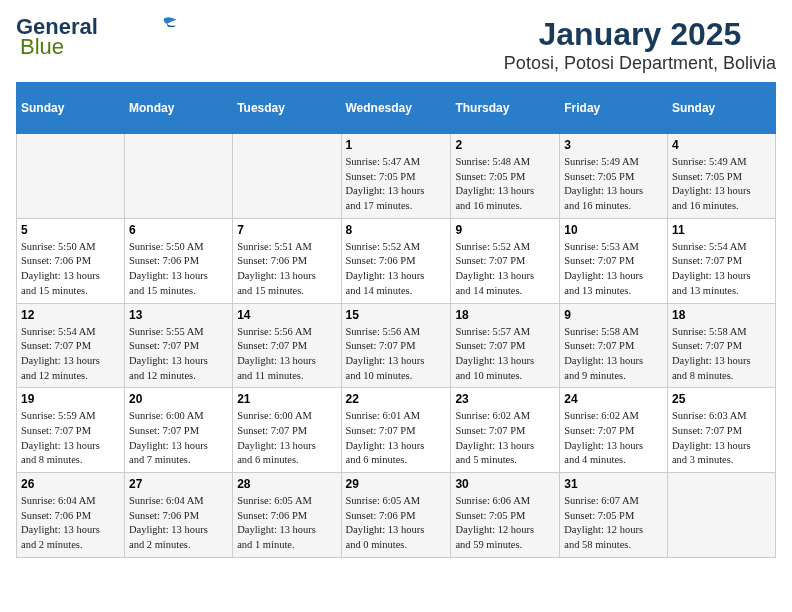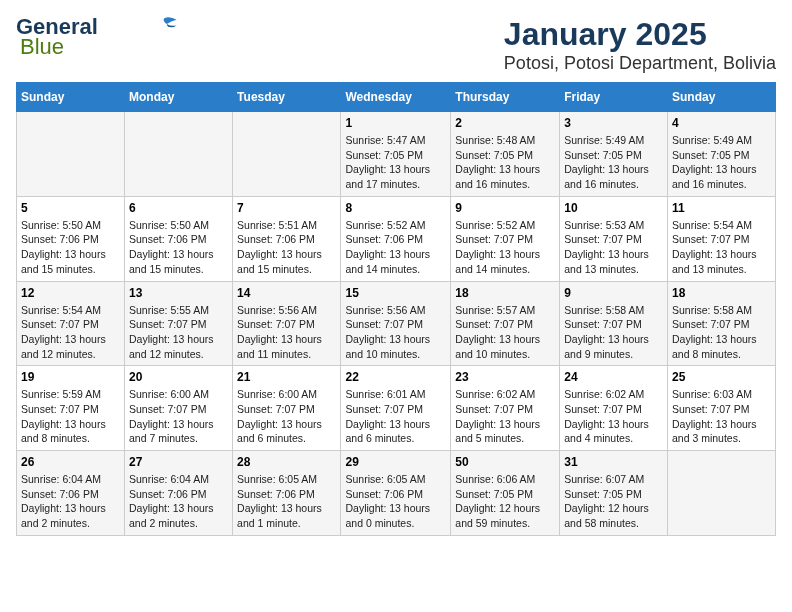--- a/index.html
+++ b/index.html
@@ -27,40 +27,40 @@
       color: #1a3a5c;
       line-height: 1;
     }
     .logo-bird {
       width: 28px;
       height: 18px;
       margin-left: 52px;
       margin-top: -6px;
     }
     .title-area {
-      text-align: left;
+      text-align: center;
     }
     .month-title {
       font-size: 32px;
       font-weight: bold;
       color: #1a3a5c;
     }
     .location {
       font-size: 18px;
       color: #333;
     }
     table {
       width: 100%;
       border-collapse: collapse;
       font-size: 11px;
     }
     thead tr th {
       background: #2a7dc9;
       color: #fff;
-      padding: 7px 4px;
+      padding: 18px 4px;
       text-align: left;
       font-size: 12px;
       font-weight: bold;
       border: 1px solid #2a7dc9;
     }
     tbody tr td {
       border: 1px solid #ccc;
       vertical-align: top;
       padding: 4px;
       height: 80px;
@@ -75,20 +75,21 @@
     .day-num {
       font-weight: bold;
       font-size: 12px;
       margin-bottom: 3px;
       color: #000;
     }
     .day-info {
       color: #222;
       font-size: 10.5px;
       line-height: 1.4;
+      font-family: Liberation Serif, serif;
     }
     .empty {
       background: #f5f5f5;
     }
   </style>
 </head>
 <body>
 
 <div class="header">
   <div class="logo">
@@ -246,21 +247,21 @@
         </td>
         <td>
           <div class="day-num">28</div>
           <div class="day-info">Sunrise: 6:05 AM<br>Sunset: 7:06 PM<br>Daylight: 13 hours<br>and 1 minute.</div>
         </td>
         <td>
           <div class="day-num">29</div>
           <div class="day-info">Sunrise: 6:05 AM<br>Sunset: 7:06 PM<br>Daylight: 13 hours<br>and 0 minutes.</div>
         </td>
         <td>
-          <div class="day-num">50</div>
+          <div class="day-num">30</div>
           <div class="day-info">Sunrise: 6:06 AM<br>Sunset: 7:05 PM<br>Daylight: 12 hours<br>and 59 minutes.</div>
         </td>
         <td>
           <div class="day-num">31</div>
           <div class="day-info">Sunrise: 6:07 AM<br>Sunset: 7:05 PM<br>Daylight: 12 hours<br>and 58 minutes.</div>
         </td>
         <td class="empty"></td>
       </tr>
     </tbody>
 </table>

